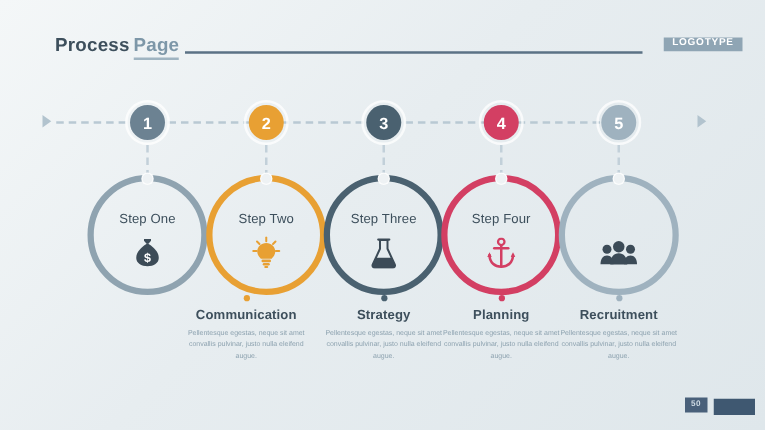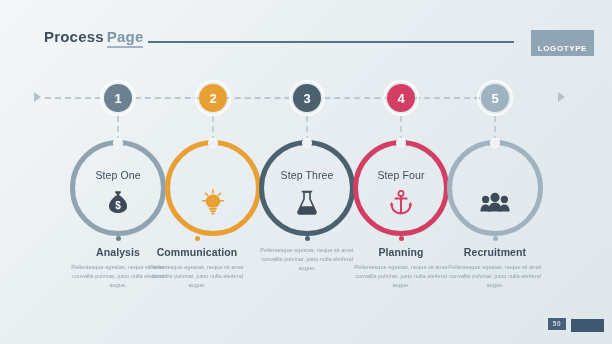--- a/index.html
+++ b/index.html
@@ -23,21 +23,21 @@
   #title .w1{color:#3d4f5c;}
   #title .w2{color:#7d97a8;border-bottom:2px solid #9fb4c1;padding-bottom:1px;margin-left:3px;}
   #headrule{
     position:absolute;left:148px;top:13px;width:366px;height:2px;
     background:#5b7285;
   }
   #logotype{
     position:absolute;right:18px;top:2px;
     background:#8fa5b4;color:#ffffff;
     font-size:8px;font-weight:bold;letter-spacing:.6px;
-    padding:15px 7px 3px 7px;
+    padding:0 7px 3px 7px;
     line-height:1;
     text-align:center;
   }
   
   #timeline{position:absolute;left:0;top:80px;width:612px;height:36px;}
   .tl-line{
     position:absolute;top:17px;height:0;
     border-top:2px dashed #b9c9d3;
   }
   .tl-arrow{
@@ -161,20 +161,21 @@
           <path d="M8.2 1.2 L13.8 1.2 L13.8 2.6 L11.8 5.0 L10.2 5.0 L8.2 2.6 Z" fill="#3c4b57"></path>
           <path d="M11 4.6 C14.2 6.6 20 10.6 20 16.2 C20 20.6 16 23 11 23 C6 23 2 20.6 2 16.2 C2 10.6 7.8 6.6 11 4.6 Z" fill="#3c4b57"></path>
           <text x="11" y="19.4" font-family="Liberation Sans, sans-serif" font-size="10" font-weight="bold" fill="#ffffff" text-anchor="middle">$</text>
         </svg>
       </div>
     </div>
 
     <div class="stepwrap" style="left:165px;">
       <div class="stepring" style="border-color: rgb(232, 160, 51);"></div>
       <div class="notch"></div>
+      <div class="steplabel">Step Two</div>
       <div class="stepicon">
         <svg width="24" height="26" viewBox="0 0 24 26">
           <g stroke="#e8a033" stroke-width="1.6" stroke-linecap="round">
             <line x1="12" y1="1" x2="12" y2="4"></line>
             <line x1="4.6" y1="4.2" x2="6.6" y2="6.2"></line>
             <line x1="19.4" y1="4.2" x2="17.4" y2="6.2"></line>
             <line x1="1.6" y1="11.8" x2="4.4" y2="11.8"></line>
             <line x1="22.4" y1="11.8" x2="19.6" y2="11.8"></line>
           </g>
           <path d="M12 5.4 C16.1 5.4 19.2 8.4 19.2 12.2 C19.2 15.0 17.4 16.6 16.3 18.0 L7.7 18.0 C6.6 16.6 4.8 15.0 4.8 12.2 C4.8 8.4 7.9 5.4 12 5.4 Z" fill="#e8a033"></path>
@@ -224,32 +225,28 @@
           <circle cx="24.4" cy="7.4" r="3.6" fill="#3c4b57"></circle>
           <path d="M19.2 19.4 C19.2 14.8 21.4 12.4 24.4 12.4 C27.4 12.4 29.6 14.8 29.6 19.4 Z" fill="#3c4b57"></path>
           <circle cx="15" cy="5.4" r="4.6" fill="#3c4b57"></circle>
           <path d="M8.2 19.6 C8.2 13.4 11.2 10.6 15 10.6 C18.8 10.6 21.8 13.4 21.8 19.6 Z" fill="#3c4b57"></path>
         </svg>
       </div>
     </div>
   </div>
 
   <div id="captions">
-    <div class="capwrap" style="left:59px;">
-      <div class="capdot" style="background: rgb(108, 130, 146);"></div>
-      <div class="capheading">Analysis</div>
-      <div class="capbody">Pellentesque egestas, neque sit amet convallis pulvinar, justo nulla eleifend augue.</div>
-    </div>
     <div class="capwrap" style="left:138px;">
       <div class="capdot" style="background: rgb(232, 160, 51);"></div>
       <div class="capheading">Communication</div>
       <div class="capbody">Pellentesque egestas, neque sit amet convallis pulvinar, justo nulla eleifend augue.</div>
     </div>
     <div class="capwrap" style="left:248px;">
       <div class="capdot" style="background: rgb(74, 97, 112);"></div>
+      <div class="capheading">Strategy</div>
       <div class="capbody">Pellentesque egestas, neque sit amet convallis pulvinar, justo nulla eleifend augue.</div>
     </div>
     <div class="capwrap" style="left:436px;">
       <div class="capdot" style="background: rgb(159, 178, 191);"></div>
       <div class="capheading">Recruitment</div>
       <div class="capbody">Pellentesque egestas, neque sit amet convallis pulvinar, justo nulla eleifend augue.</div>
     </div>
     <div class="capwrap" style="left:342px;">
       <div class="capdot" style="background: rgb(211, 63, 99);"></div>
       <div class="capheading">Planning</div>

